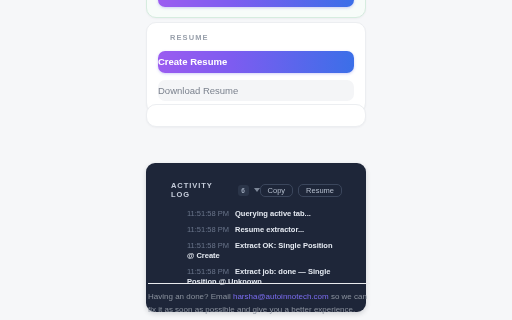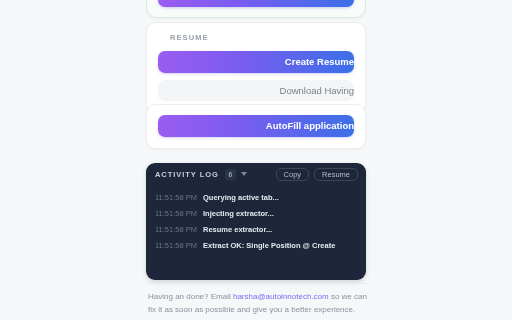--- a/index.html
+++ b/index.html
@@ -50,21 +50,21 @@
 
   
   .btn {
     display: block;
     width: 100%;
     box-sizing: border-box;
     border: 0;
     border-radius: 7px;
     height: 22px;
     line-height: 22px;
-    text-align: right;
+    text-align: left;
     font-size: 9.5px;
     font-weight: 700;
     font-family: "Liberation Sans", sans-serif;
     cursor: pointer;
     padding: 0;
   }
   .btn-gradient {
     background: linear-gradient(90deg, #9b5cf0 0%, #7d5cf0 38%, #3b6fe8 100%);
     color: #ffffff;
     box-shadow: 0 1px 3px rgba(93,90,230,0.28);
@@ -90,21 +90,21 @@
   
   #card-resume { top: 22px; }
   
   #card-application { top: 104px; }
 
   
   #activity-log {
     top: 163px;
     background: #1e2639;
     border-radius: 9px;
-    padding: 0;
+    padding: 16px;
     overflow: hidden;
     box-shadow: 0 2px 5px rgba(16,24,40,0.16);
   }
   .log-header {
     display: flex;
     align-items: center;
     height: 22px;
     padding: 0 8px 0 9px;
     box-sizing: border-box;
   }
@@ -147,21 +147,21 @@
     font-family: "Liberation Sans", sans-serif;
     height: 13px;
     line-height: 11px;
     padding: 0 7px;
     cursor: pointer;
   }
 
   .log-body {
     position: relative;
     height: 92px;
-    margin: 0 0 3px 0;
+    margin: 0 0 3px 16px;
     overflow-y: scroll;
     overflow-x: hidden;
   }
   .log-body::-webkit-scrollbar { width: 9px; }
   .log-body::-webkit-scrollbar-track { background: #ffffff; }
   .log-body::-webkit-scrollbar-thumb {
     background: #aaaaaa;
     border-radius: 4px;
     border: 1px solid #ffffff;
   }
@@ -218,43 +218,42 @@
 
 <div id="app">
 
   <div class="panel card card-success" id="card-top">
     <button class="btn btn-gradient"></button>
   </div>
 
   <div class="panel card" id="card-resume">
     <div class="section-label">RESUME</div>
     <button class="btn btn-gradient">Create Resume</button>
-    <button class="btn btn-secondary">Download Having</button>
+    <button class="btn btn-secondary">Download Resume</button>
   </div>
 
   <div class="panel card" id="card-application">
-    <button class="btn btn-gradient">AutoFill application</button>
   </div>
 
   <div class="panel" id="activity-log">
     <div class="log-header">
       <span class="log-title">ACTIVITY LOG</span>
       <span class="log-badge">6</span>
       <span class="chevron"></span>
       <span class="log-actions">
         <button class="log-btn">Copy</button>
         <button class="log-btn">Resume</button>
       </span>
     </div>
     <div class="log-body" id="log-body">
       <div class="log-spacer"></div>
     <div class="log-row"><span class="log-time">11:51:58 PM</span><span class="log-msg">Querying active tab...</span></div>
-        <div class="log-row"><span class="log-time">11:51:58 PM</span><span class="log-msg">Injecting extractor...</span></div>
         <div class="log-row"><span class="log-time">11:51:58 PM</span><span class="log-msg">Resume extractor...</span></div>
         <div class="log-row"><span class="log-time">11:51:58 PM</span><span class="log-msg">Extract OK: Single Position @ Create</span></div>
+        <div class="log-row"><span class="log-time">11:51:58 PM</span><span class="log-msg">Extract job: done — Single Position @ Unknown</span></div>
       </div>
   </div>
 
   <div class="divider"></div>
 
   <div id="footer">
     <span>Having an done? Email </span><a href="#">harsha@autoinnotech.com</a><span> so we can fix it as soon as possible and give you a better experience.</span>
   </div>
 
 </div>

